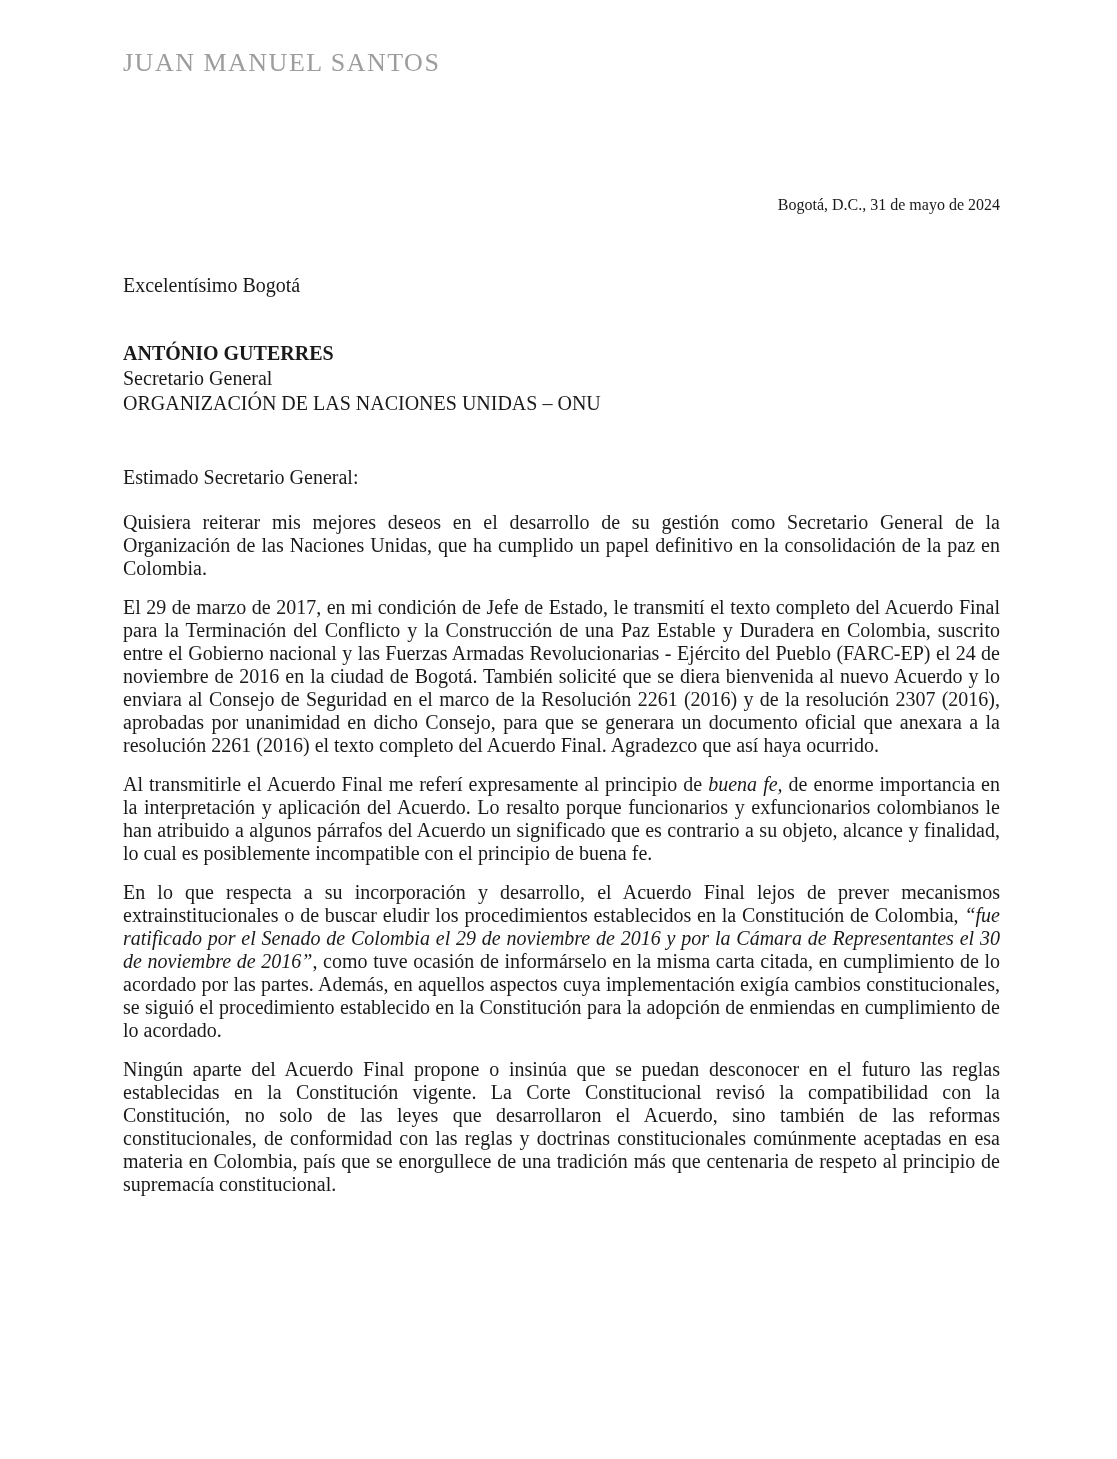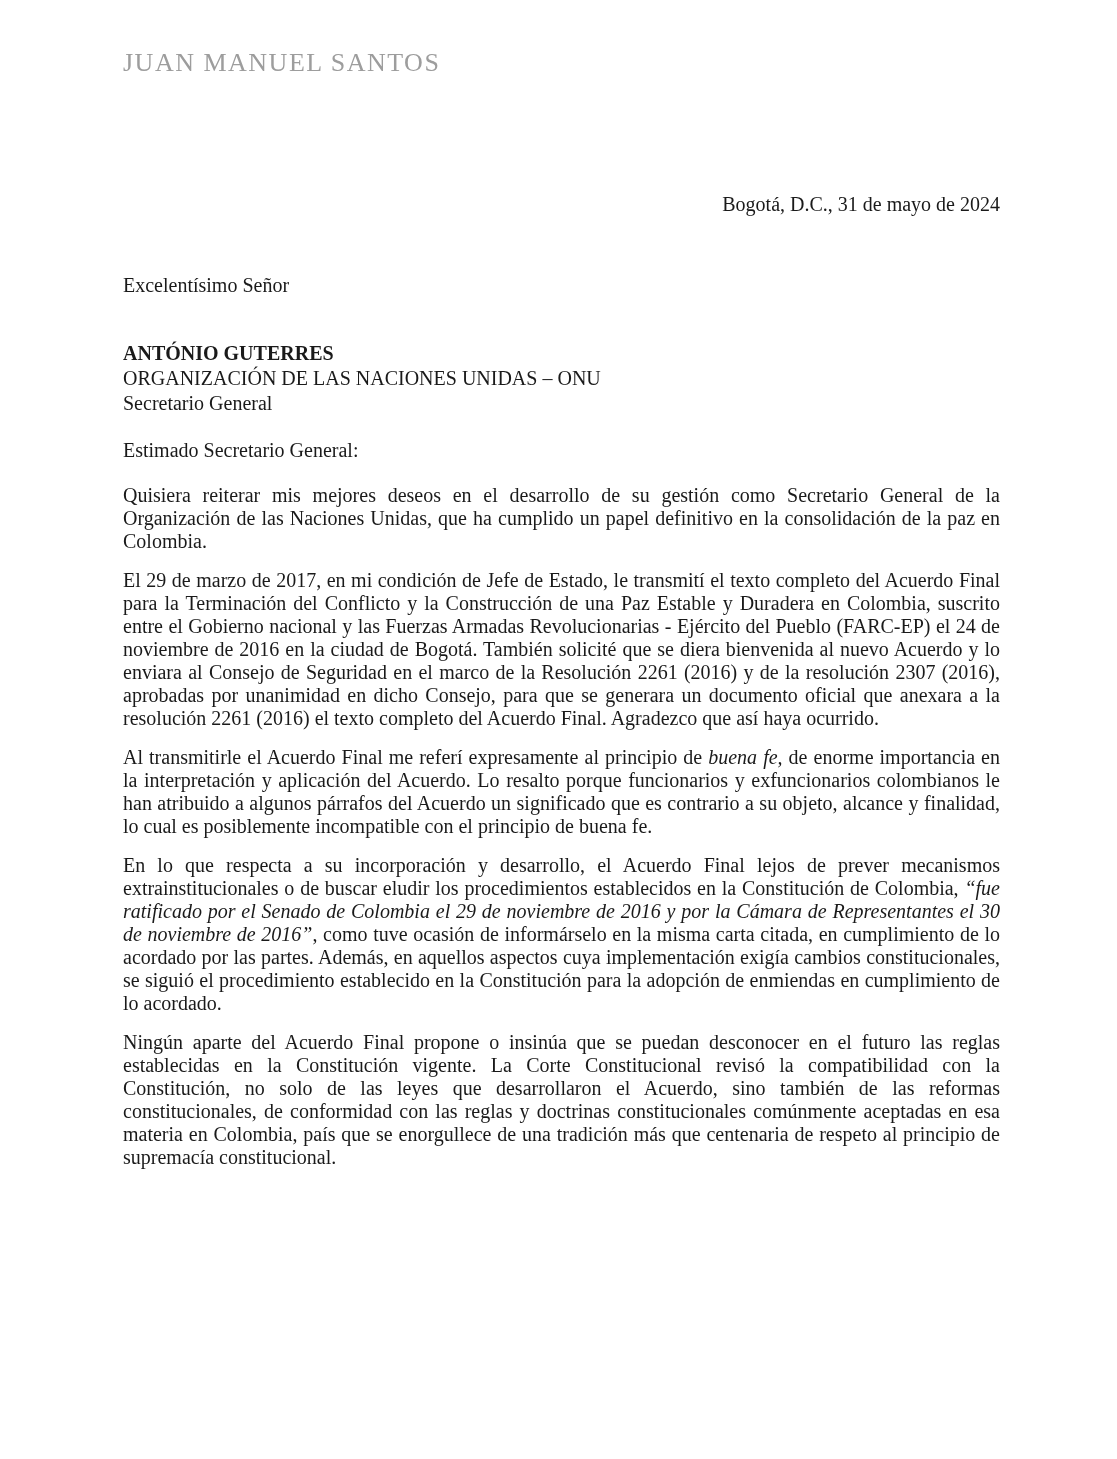--- a/index.html
+++ b/index.html
@@ -27,32 +27,32 @@
   }
   .letterhead{
     margin-top:46px;
     font-size:26px;
     line-height:34px;
     letter-spacing:1.5px;
     color:var(--letterhead);
   }
   .date-line{
     margin-top:112px;
-    font-size:20px;
+    font-size:16px;
     line-height:25px;
     text-align:right;
   }
   .recipient{
     margin-top:56px;
     font-size:20px;
     line-height:25px;
   }
   .recipient .bold{font-weight:bold;margin-top:43px;}
   .greeting{
-    margin-top:22px;
+    margin-top:49px;
     font-size:20px;
     line-height:25px;
   }
   .para{
     font-size:20px;
     line-height:23px;
     text-align:justify;
     margin:16px 0 0 0;
   }
   .para.first{margin-top:21px;}
@@ -71,24 +71,24 @@
 <body>
 
 <div class="page">
   <div class="content">
 
     <div class="letterhead">JUAN MANUEL SANTOS</div>
 
     <div class="date-line">Bogotá, D.C., 31 de mayo de 2024</div>
 
     <div class="recipient">
-      <div>Excelentísimo Señor</div>
+      <div>Excelentísimo Bogotá</div>
       <div class="bold">ANTÓNIO GUTERRES</div>
+      <div>Secretario General</div>
       <div>ORGANIZACIÓN DE LAS NACIONES UNIDAS – ONU</div>
-      <div>Secretario General</div>
     </div>
 
     <div class="greeting">Estimado Secretario General:</div>
 
     <p class="para first">
       <span>Quisiera reiterar mis mejores deseos en el desarrollo de su gestión como Secretario General de la Organización de las Naciones Unidas, que ha cumplido un papel definitivo en la consolidación de la paz en Colombia.</span>
     </p>
 
     <p class="para">
       <span>El 29 de marzo de 2017, en mi condición de Jefe de Estado, le transmití el texto completo del Acuerdo Final para la Terminación del Conflicto y la Construcción de una Paz Estable y Duradera en Colombia, suscrito entre el Gobierno nacional y las Fuerzas Armadas Revolucionarias - Ejército del Pueblo (FARC-EP) el 24 de noviembre de 2016 en la ciudad de Bogotá. También solicité que se diera bienvenida al nuevo Acuerdo y lo enviara al Consejo de Seguridad en el marco de la Resolución 2261 (2016) y de la resolución 2307 (2016), aprobadas por unanimidad en dicho Consejo, para que se generara un documento oficial que anexara a la resolución 2261 (2016) el texto completo del Acuerdo Final. Agradezco que así haya ocurrido.</span>

